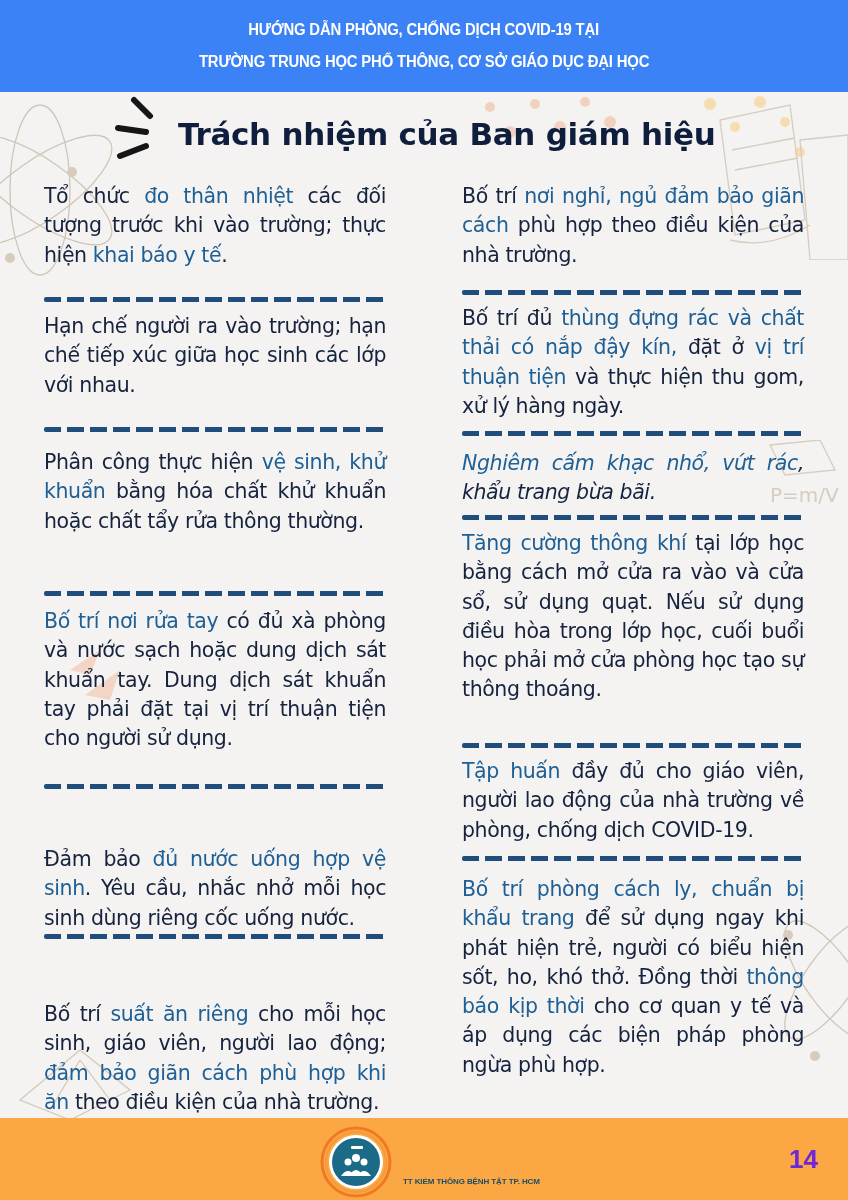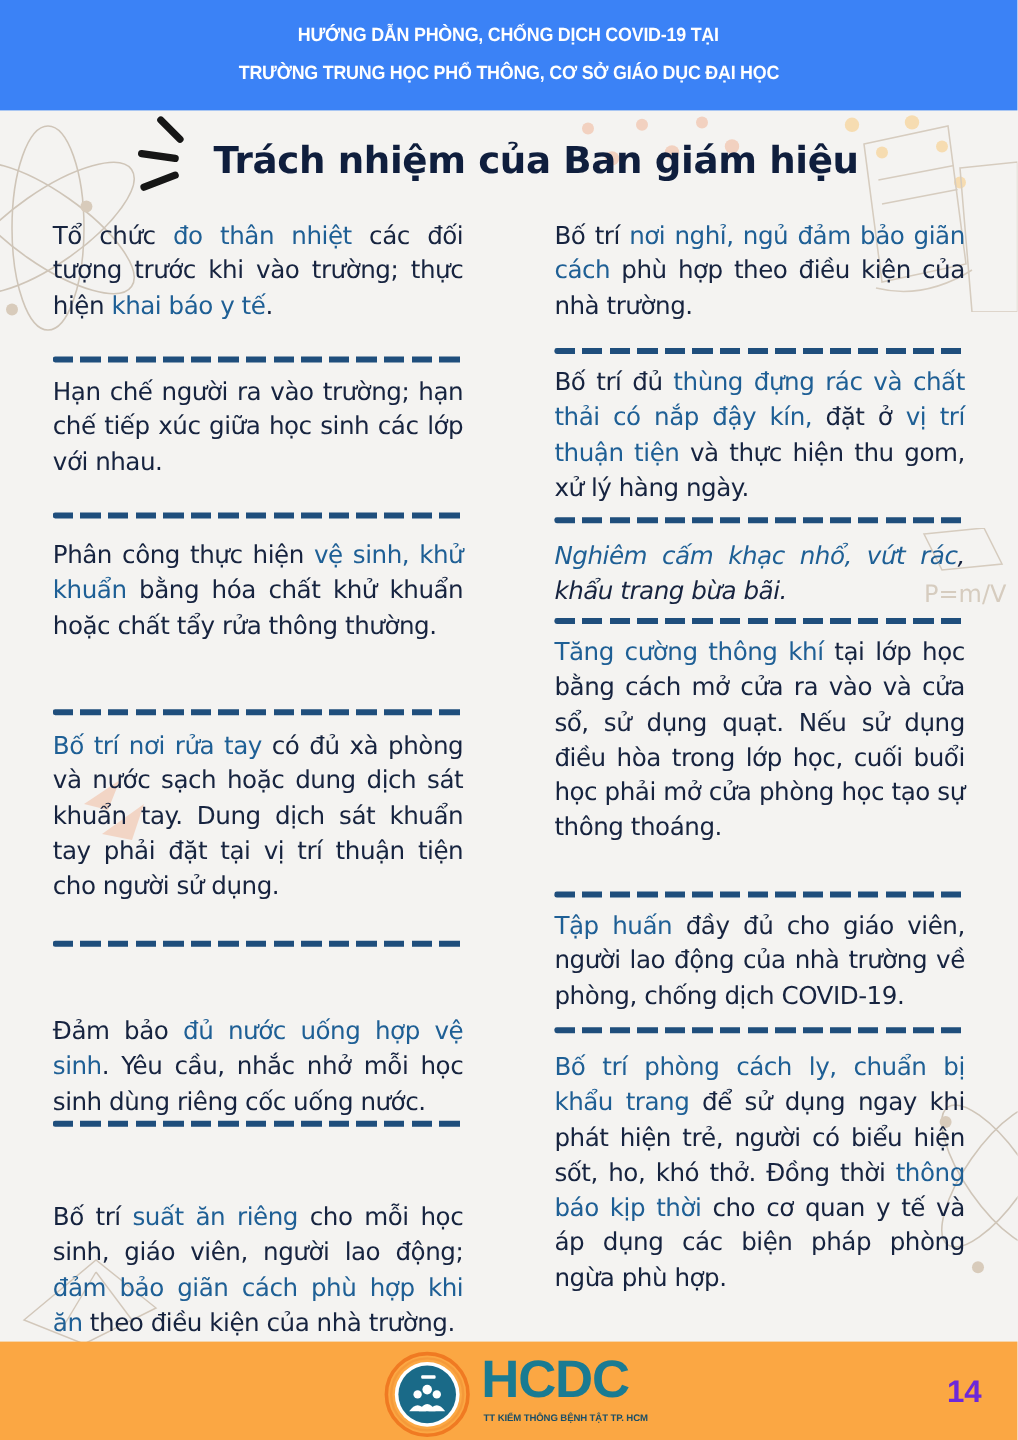--- a/index.html
+++ b/index.html
@@ -196,17 +196,16 @@
       <g fill="#ffffff">
         <circle cx="30" cy="38" r="3.5"></circle>
           <circle cx="38" cy="34" r="4"></circle>
           <circle cx="46" cy="38" r="3.5"></circle>
         <path d="M23,52 Q30,42 37,52 Z"></path>
         <path d="M31,52 Q38,40 45,52 Z"></path>
         <path d="M39,52 Q46,42 53,52 Z"></path>
         <rect x="33" y="22" width="12" height="3" rx="1"></rect>
       </g>
     </svg>
-    <div class="logo-text">HCDC</div>
     <div class="logo-sub">TT KIỂM THÔNG BỆNH TẬT TP. HCM</div>
   </div>
   <div class="page-num">14</div>
 </div>
 
 </body></html>

